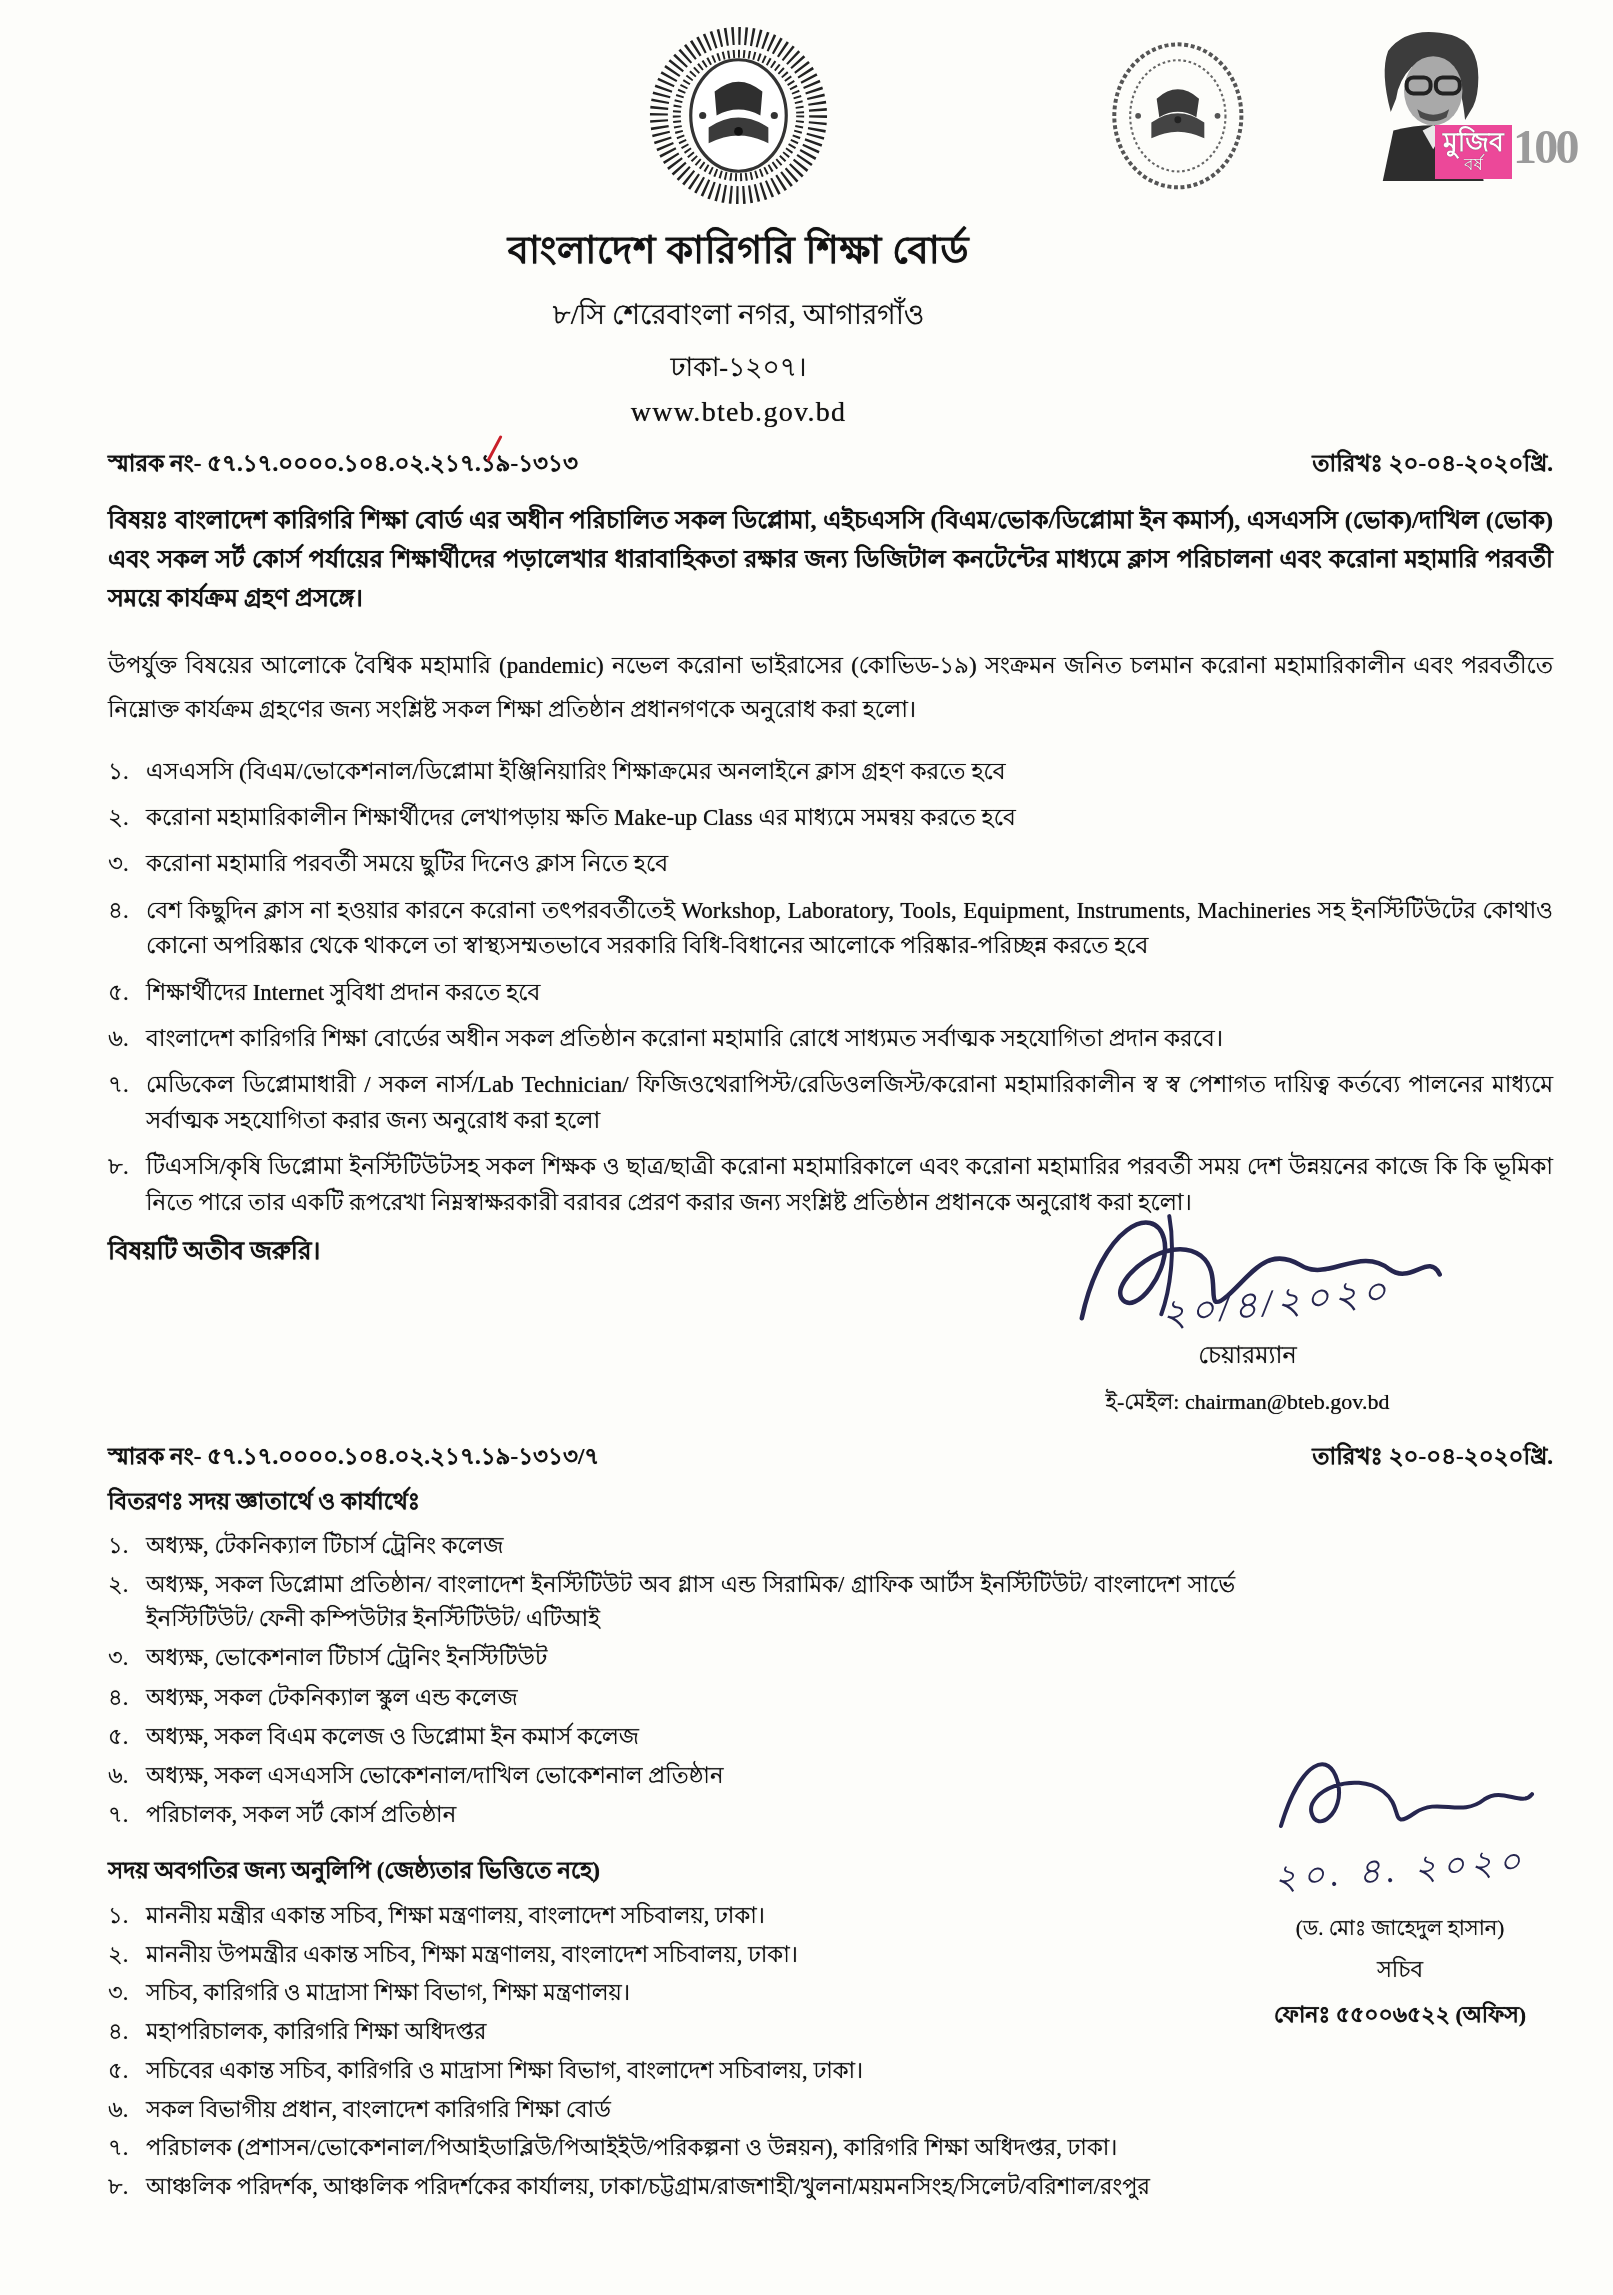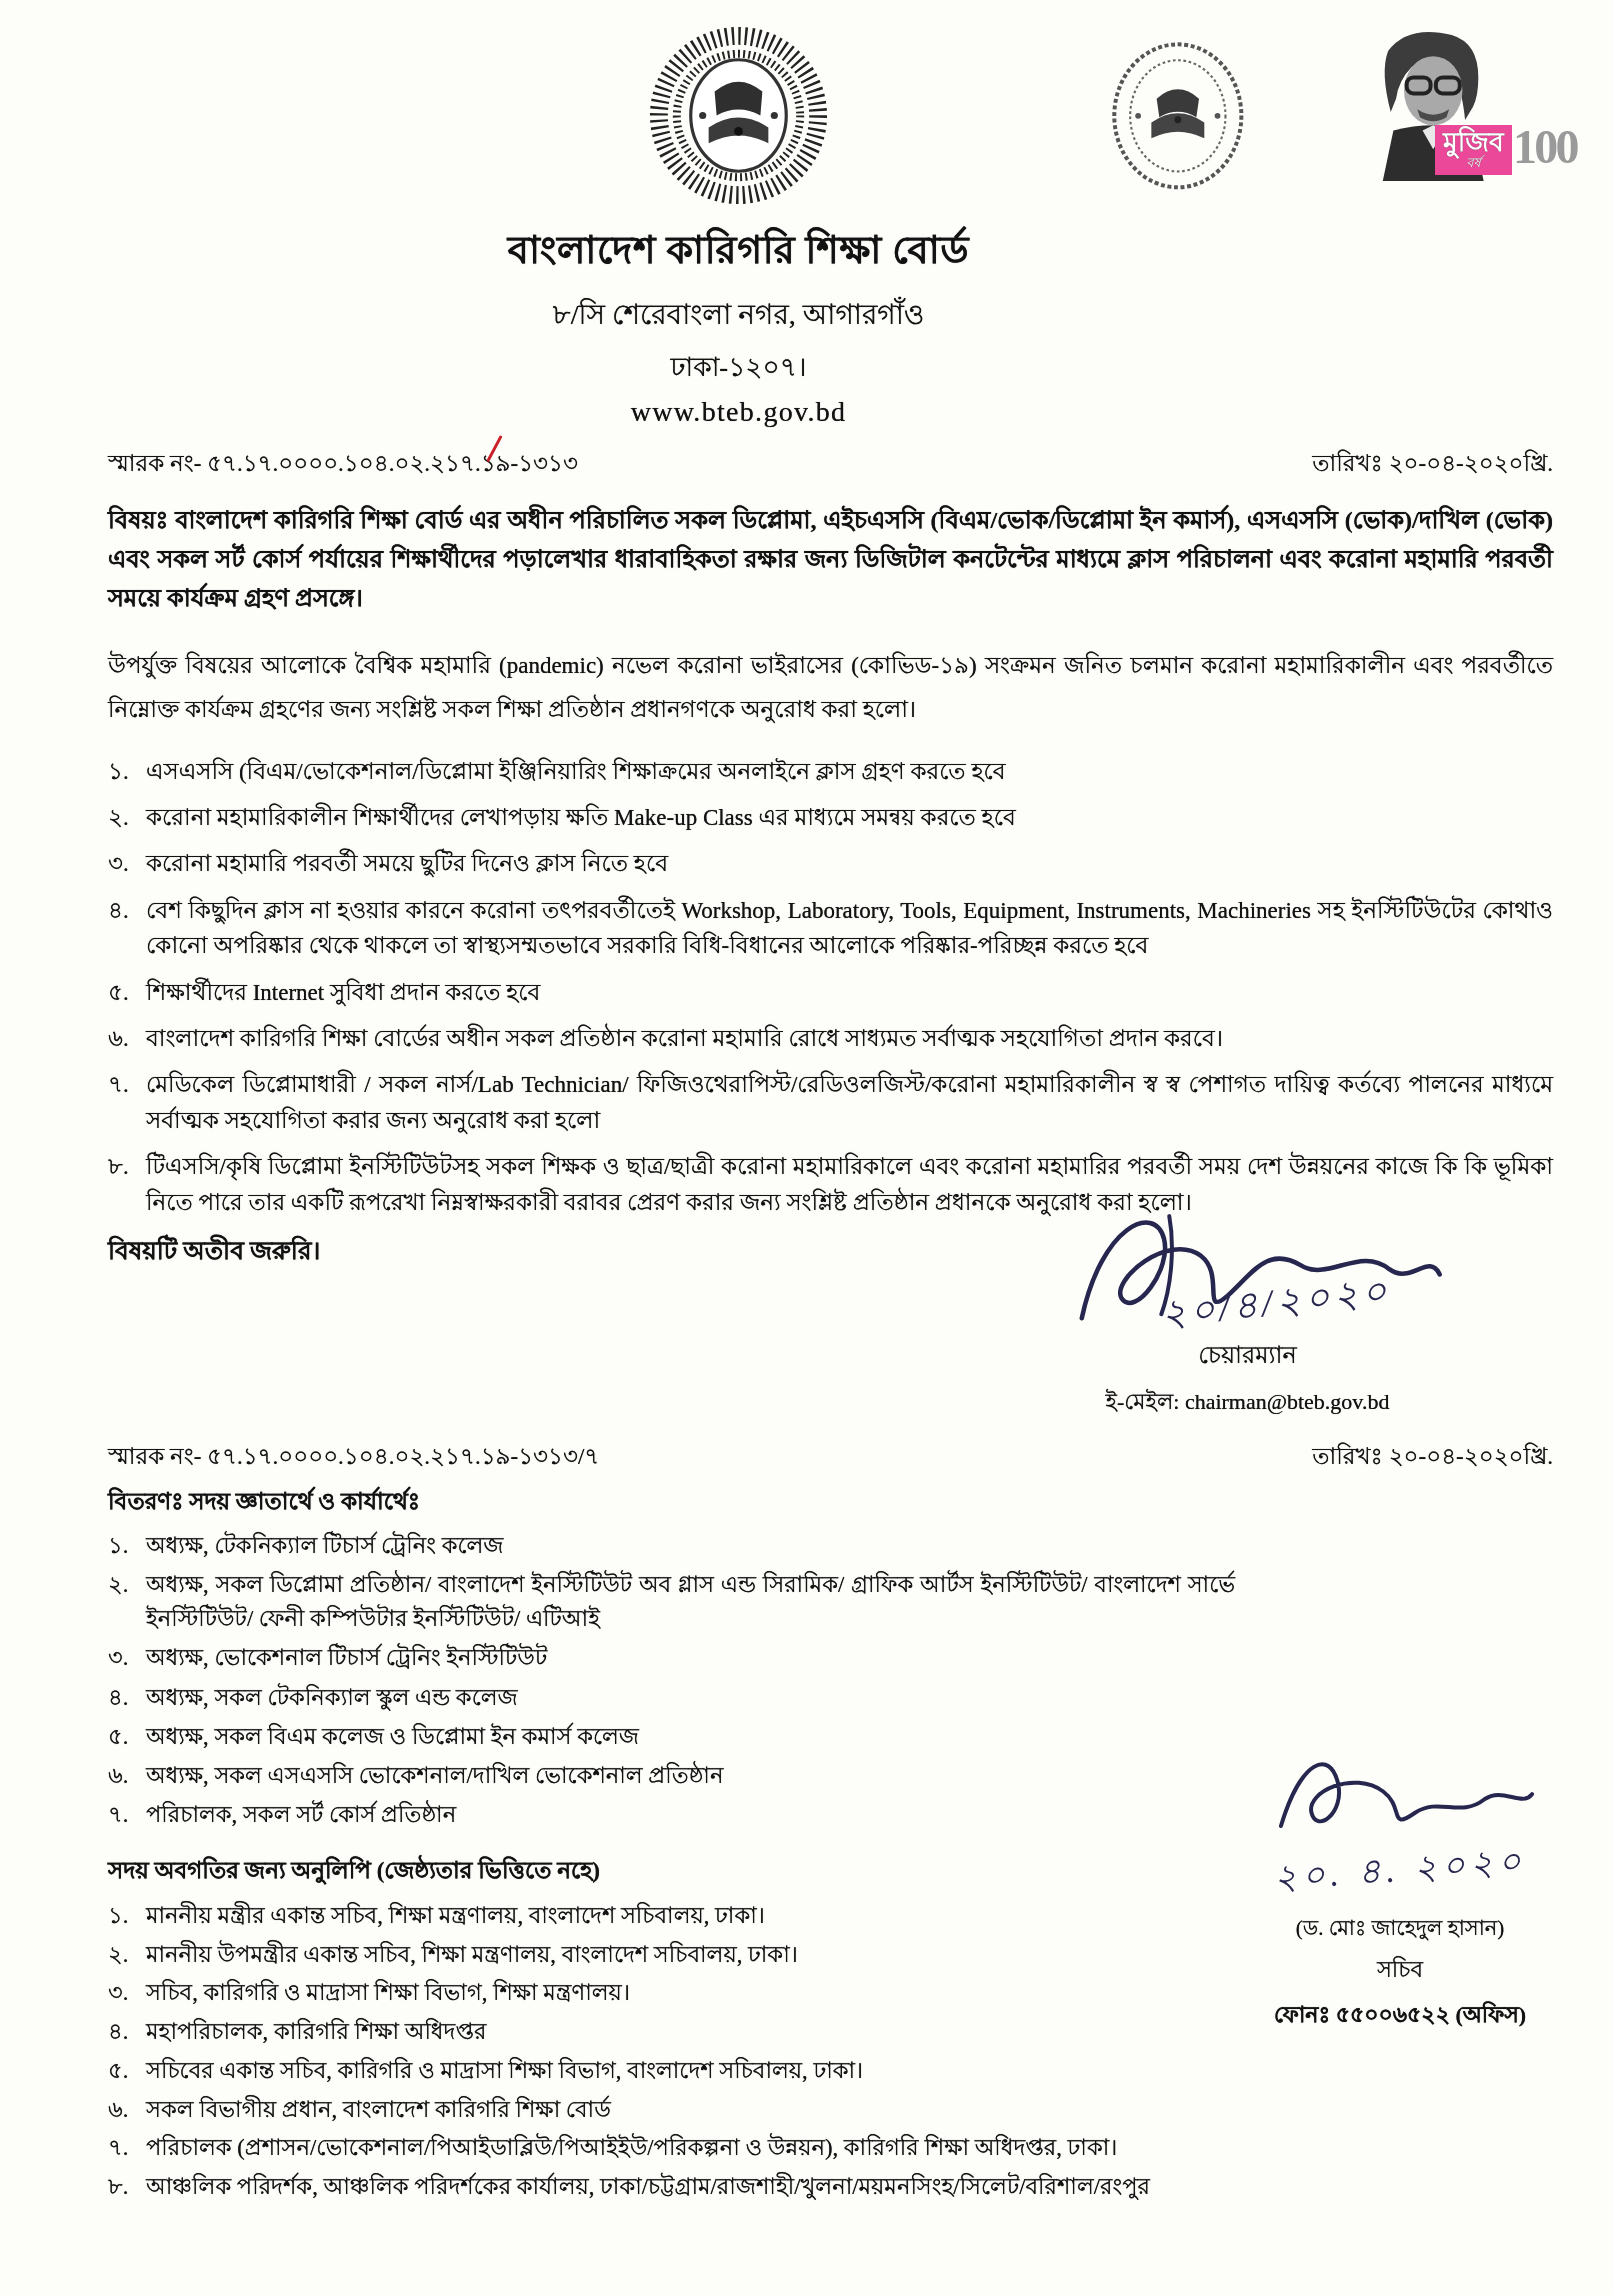--- a/index.html
+++ b/index.html
@@ -21,26 +21,26 @@
   .board-title{font-size:38px;font-weight:bold;letter-spacing:0.7px;margin-top:2.7px;}
   .addr{font-size:28px;margin-top:9.3px;}
   .city{font-size:26.5px;margin-top:6.6px;}
   .website{font-size:28px;margin-top:5.3px;letter-spacing:1.3px;}
   .corner-logos{position:absolute;top:26.5px;right:40px;width:465px;height:173px;}
   .round-seal{position:absolute;left:0;top:13.3px;}
   .mujib-logo{position:absolute;left:226px;top:0;width:219px;height:166px;}
   .mujib-box{position:absolute;left:100px;top:98px;background:#ec4899;color:#fff;
      padding:4px 8px 5.3px;line-height:1.05;text-align:center;}
   .mujib-box .l1{font-size:26.5px;font-weight:bold;}
-  .mujib-box .l2{font-size:13px;font-style:italic;}
+  .mujib-box .l2{font-size:17px;}
   .mujib-100{position:absolute;left:178px;top:92px;font-size:48px;font-weight:bold;
      color:#9a9a9a;letter-spacing:-2.7px;text-shadow:none;}
   
   .memo-row{display:flex;justify-content:space-between;align-items:flex-start;
-     font-size:23px;margin-top:17px;}
+     font-size:23px;margin-top:17px;font-weight:bold;}
   .memo-number{position:relative;}
   .red-tick{position:absolute;left:385px;top:-10.6px;width:2.7px;height:29px;
      background:#c9202a;transform:rotate(28deg);border-radius:1.3px;}
   
   .subject{font-size:24px;font-weight:bold;text-align:justify;line-height:1.62;margin-top:17px;}
   .body-par{font-size:23px;text-align:justify;line-height:1.9;margin-top:26.5px;}
   
   .num-list{margin-top:22.6px;}
   .li{display:flex;font-size:23px;line-height:1.55;margin-bottom:10.6px;}
   .li .n{flex:0 0 38px;}

